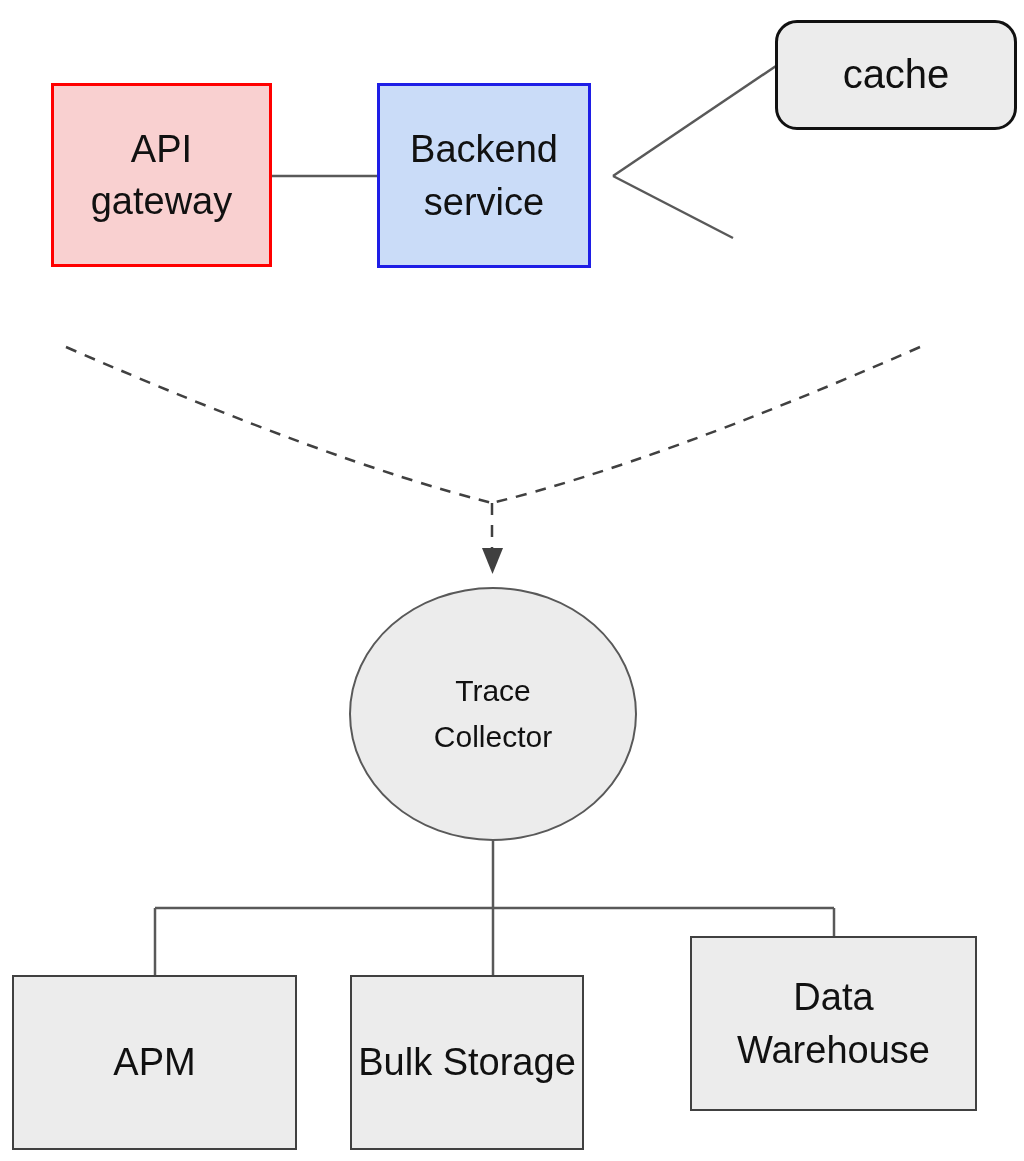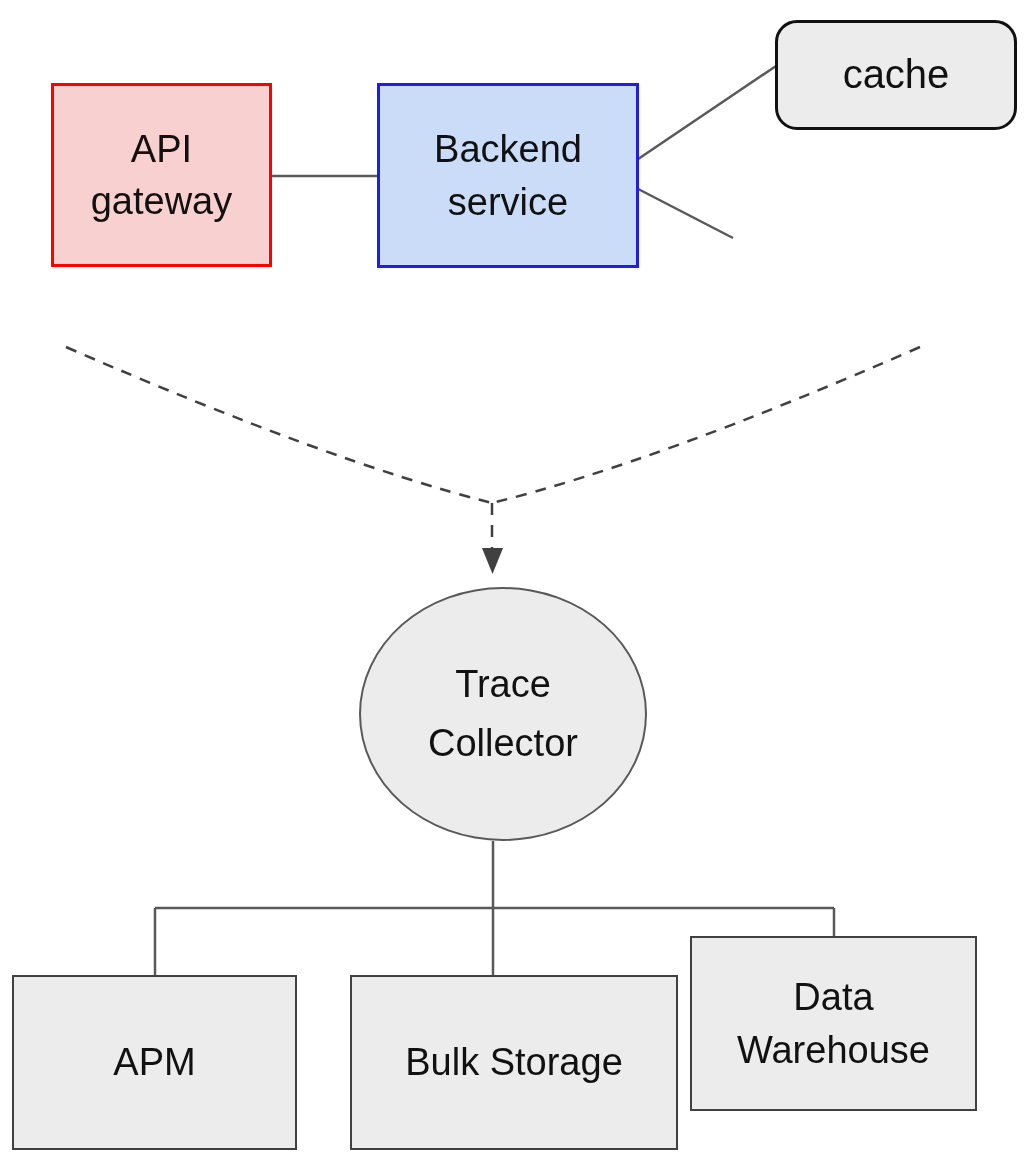--- a/index.html
+++ b/index.html
@@ -30,40 +30,40 @@
     color: #111111;
     z-index: 1;
     box-sizing: border-box;
   }
   .node .label {
     white-space: pre-line;
     line-height: 1.38;
   }
   .rect-node { border-style: solid; border-width: 3px; }
   .node-api-gateway     { left: 27px;  top: 83px;  width: 221px; height: 184px; font-size: 38px; margin-left: 24px; }
-  .node-backend-service { left: 377px; top: 83px;  width: 262px; height: 185px; font-size: 38px; }
+  .node-backend-service { left: 377px; top: 83px;  width: 214px; height: 185px; font-size: 38px; }
   .node-cache           { left: 775px; top: 10px;  width: 242px; height: 110px; font-size: 40px; border-radius: 22px; margin-top: 10px; }
   .node-database        { left: 730px; top: 145px; width: 243px; height: 190px; }
   .node-database svg.cylinder { position: absolute; left: 0; top: 0; }
   .node-database .label {
     position: absolute; left: 0; top: 52px; width: 243px; height: 140px;
     display: flex; align-items: center; justify-content: center;
     font-size: 40px; z-index: 2;
   }
   .node-trace-collector {
-    left: 359px; top: 587px; width: 288px; height: 254px;
+    left: 349px; top: 587px; width: 288px; height: 254px;
     border-radius: 50%;
     border: 2.5px solid;
-    font-size: 38px;
+    font-size: 30px;
     justify-content: center;
   }
   .node-trace-collector .label { line-height: 1.55; }
   .bottom-node { border-style: solid; border-width: 2.5px; font-size: 38px; }
   .node-apm            { left: 12px;  top: 975px; width: 285px; height: 175px; }
-  .node-bulk-storage   { left: 350px; top: 975px; width: 328px; height: 175px; }
+  .node-bulk-storage   { left: 350px; top: 975px; width: 234px; height: 175px; }
   .node-data-warehouse { left: 690px; top: 936px; width: 287px; height: 175px; }
 </style>
 </head>
 <body>
 
 <div class="canvas">
 
   <svg class="connectors" viewBox="0 0 1024 1161" xmlns="http://www.w3.org/2000/svg">
 
     <line x1="248" y1="176" x2="377" y2="176" stroke-width="2.5" style="stroke: rgb(89, 89, 89);"></line>

